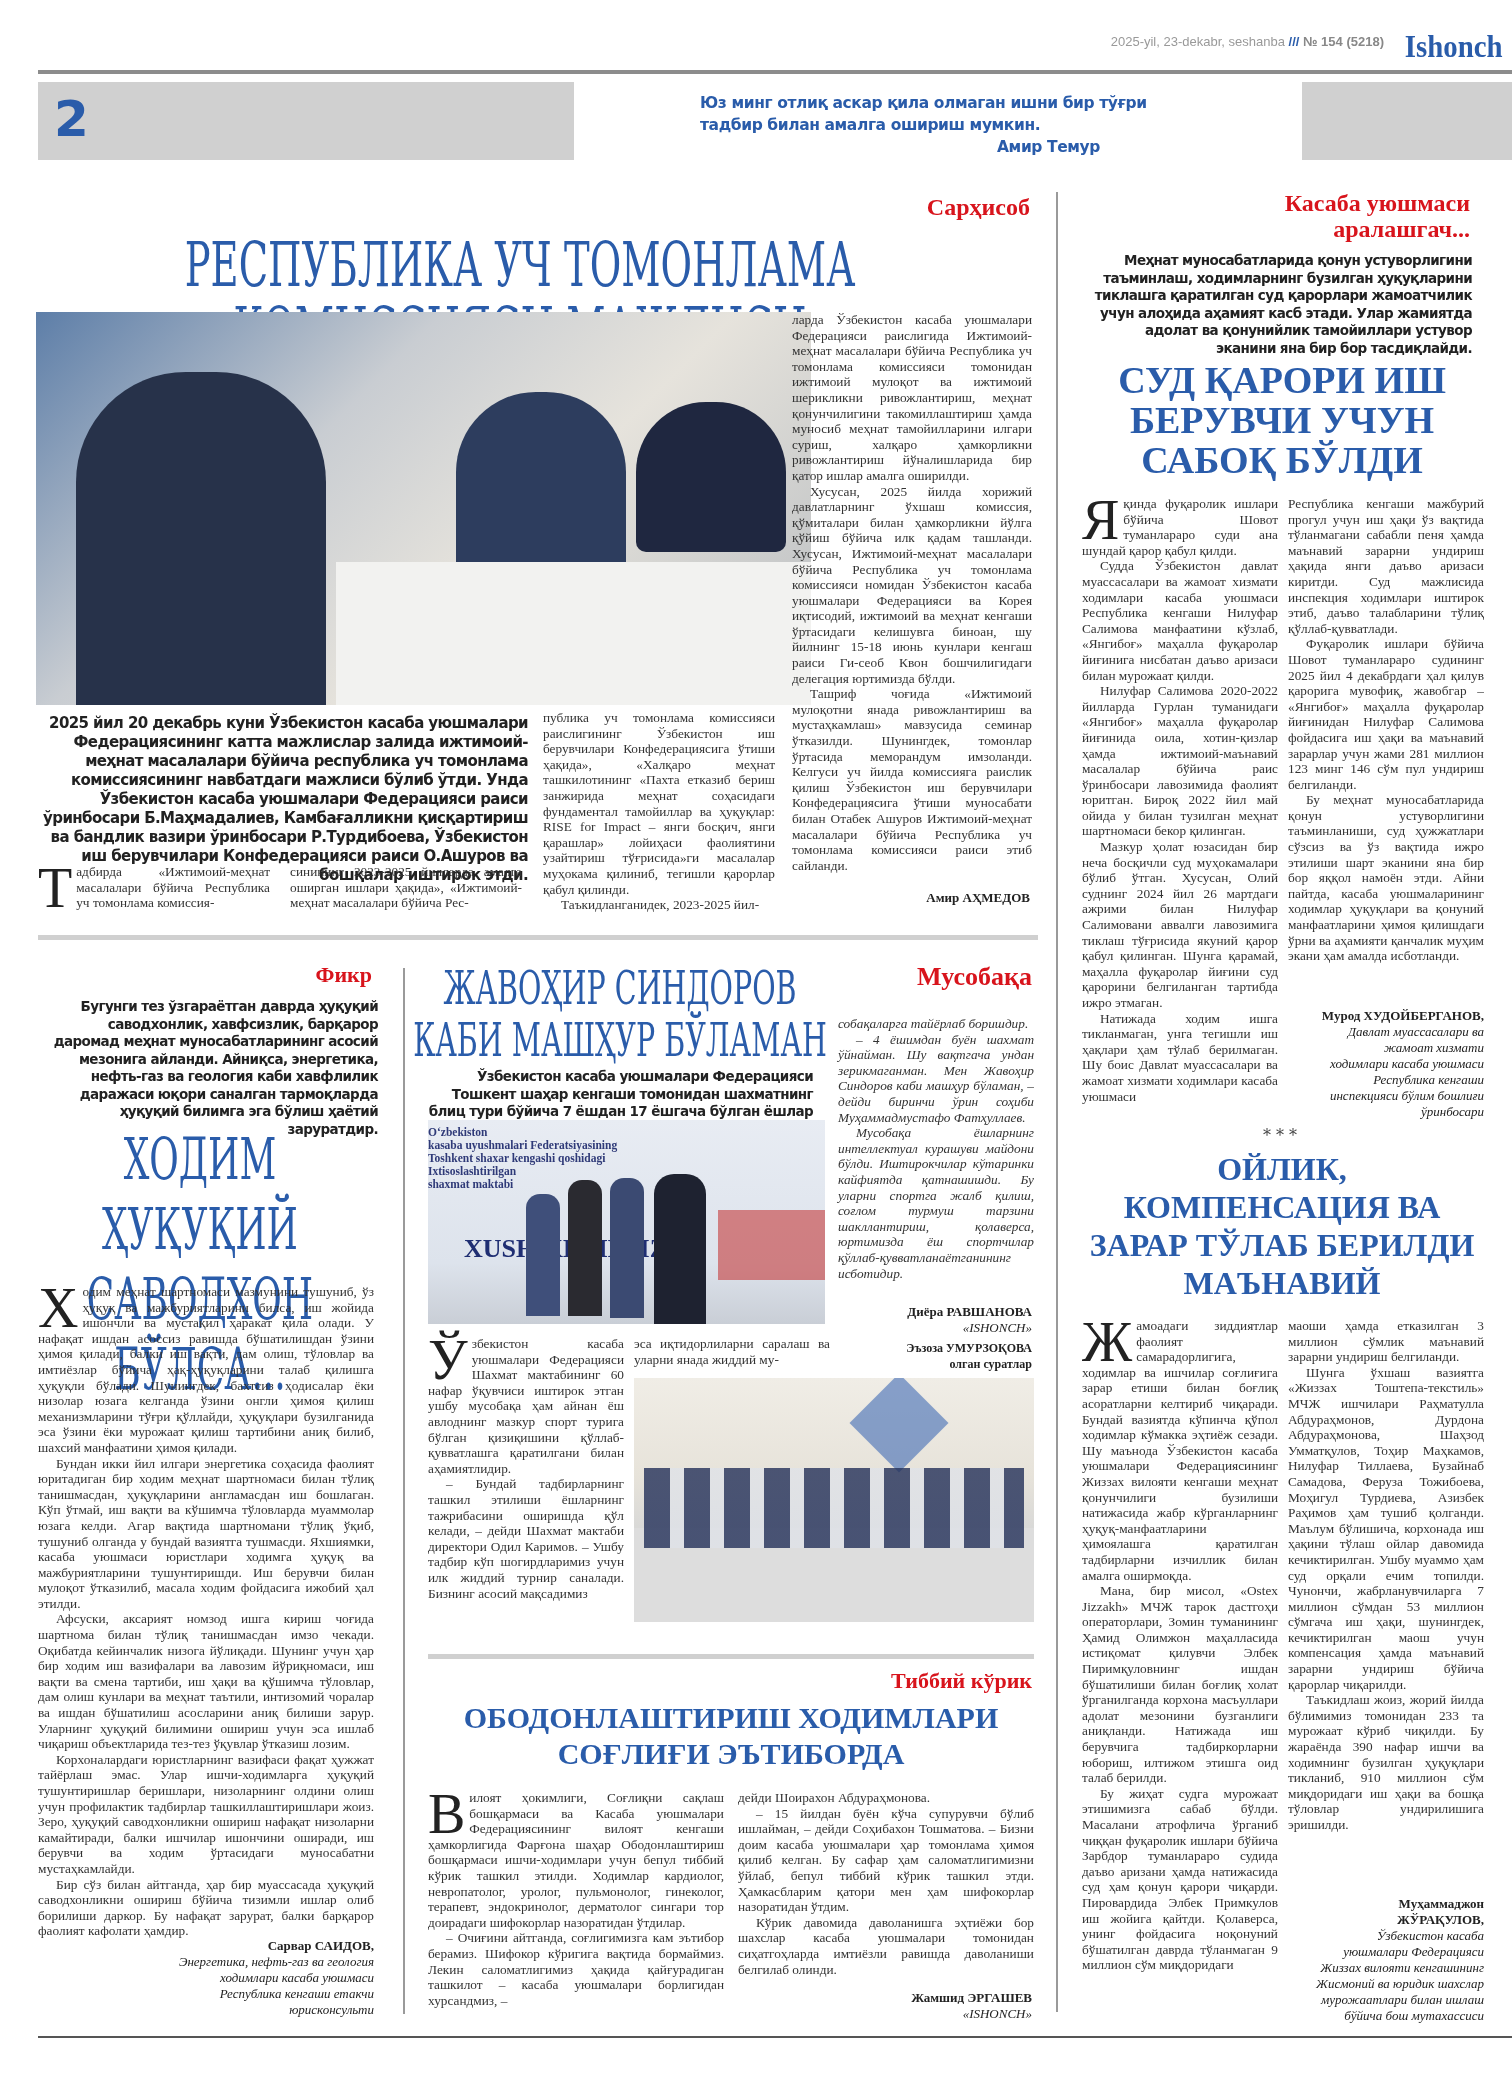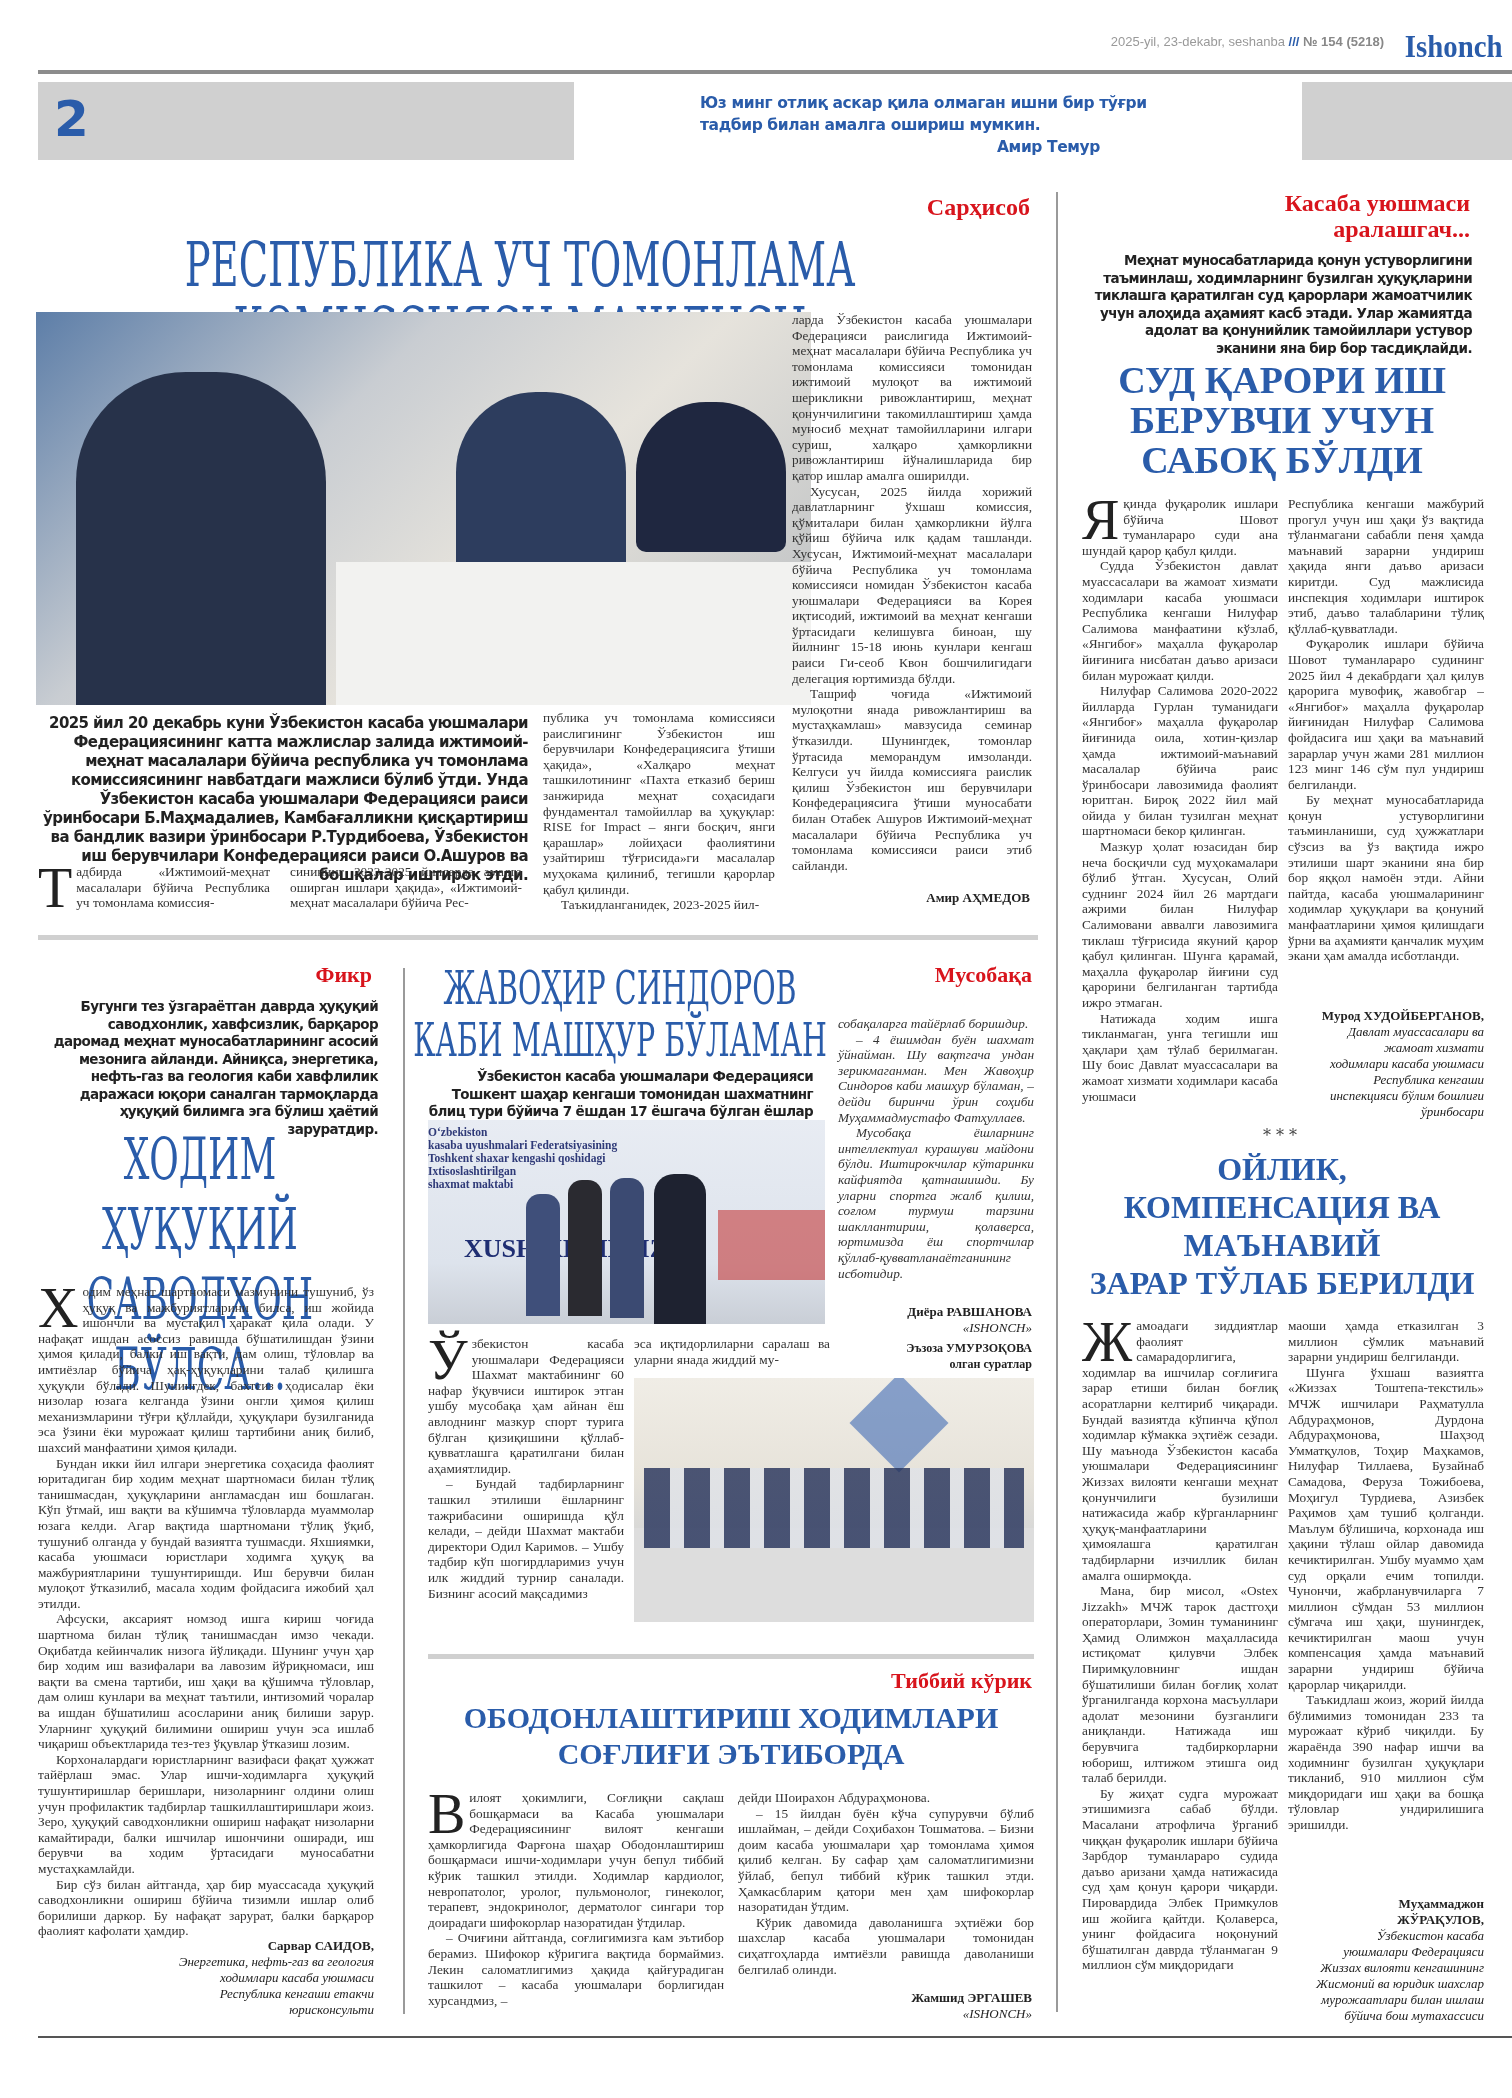--- a/index.html
+++ b/index.html
@@ -104,22 +104,22 @@
   <div><i>ходимлари касаба уюшмаси</i></div>
   <div><i>Республика кенгаши</i></div>
   <div><i>инспекцияси бўлим бошлиғи</i></div>
   <div><i>ўринбосари</i></div>
 </div>
 
 <div class="abs" style="left:1060px;top:1126px;width:440px;text-align:center;font-size:16px;color:#444;">* * *</div>
 <div class="abs headline" style="left:1062px;top:1150px;width:440px;font-size:32px;line-height:38px;">
   <div>ОЙЛИК,</div>
   <div>КОМПЕНСАЦИЯ ВА</div>
+  <div>ЗАРАР ТЎЛАБ БЕРИЛДИ</div>
   <div>МАЪНАВИЙ</div>
-  <div>ЗАРАР ТЎЛАБ БЕРИЛДИ</div>
 </div>
 <div class="abs body" style="left:1082px;top:1318px;width:196px;">
   <span class="drop">Ж</span><span>амоадаги зиддиятлар фаолият самарадорлигига, ходимлар ва ишчилар соғлиғига зарар етиши билан боғлиқ асоратларни келтириб чиқаради. Бундай вазиятда кўпинча қўпол ходимлар кўмакка эҳтиёж сезади. Шу маънода Ўзбекистон касаба уюшмалари Федерациясининг Жиззах вилояти кенгаши меҳнат қонунчилиги бузилиши натижасида жабр кўрганларнинг ҳуқуқ-манфаатларини ҳимоялашга қаратилган тадбирларни изчиллик билан амалга оширмоқда.</span>
   <p>Мана, бир мисол, «Ostex Jizzakh» МЧЖ тарок дастгоҳи операторлари, Зомин туманининг Ҳамид Олимжон маҳалласида истиқомат қилувчи Элбек Пиримқуловнинг ишдан бўшатилиши билан боғлиқ холат ўрганилганда корхона масъуллари адолат мезонини бузганлиги аниқланди. Натижада иш берувчига тадбиркорларни юбориш, илтижом этишга оид талаб берилди.</p>
   <p>Бу жиҳат судга мурожаат этишимизга сабаб бўлди. Масалани атрофлича ўрганиб чиққан фуқаролик ишлари бўйича Зарбдор туманлараро судида даъво аризани ҳамда натижасида суд ҳам қонун қарори чиқарди. Пировардида Элбек Примкулов иш жойига қайтди. Қолаверса, унинг фойдасига ноқонуний бўшатилган даврда тўланмаган 9 миллион сўм миқдоридаги</p>
 </div>
 <div class="abs body" style="left:1288px;top:1318px;width:196px;">
   <p class="first">маоши ҳамда етказилган 3 миллион сўмлик маънавий зарарни ундириш белгиланди.</p>
   <p>Шунга ўхшаш вазиятга «Жиззах Тоштепа-текстиль» МЧЖ ишчилари Раҳматулла Абдураҳмонов, Дурдона Абдураҳмонова, Шаҳзод Умматқулов, Тоҳир Маҳкамов, Нилуфар Тиллаева, Бузайнаб Самадова, Феруза Тожибоева, Моҳигул Турдиева, Азизбек Раҳимов ҳам тушиб қолганди. Маълум бўлишича, корхонада иш ҳақини тўлаш ойлар давомида кечиктирилган. Ушбу муаммо ҳам суд орқали ечим топилди. Чунончи, жабрланувчиларга 7 миллион сўмдан 53 миллион сўмгача иш ҳақи, шунингдек, кечиктирилган маош учун компенсация ҳамда маънавий зарарни ундириш бўйича қарорлар чиқарилди.</p>
   <p>Таъкидлаш жоиз, жорий йилда бўлимимиз томонидан 233 та мурожаат кўриб чиқилди. Бу жараёнда 390 нафар ишчи ва ходимнинг бузилган ҳуқуқлари тикланиб, 910 миллион сўм миқдоридаги иш ҳақи ва бошқа тўловлар ундирилишига эришилди.</p>
@@ -150,21 +150,21 @@
   <p>Бир сўз билан айтганда, ҳар бир муассасада ҳуқуқий саводхонликни ошириш бўйича тизимли ишлар олиб борилиши даркор. Бу нафақат зарурат, балки барқарор фаолият кафолати ҳамдир.</p>
 </div>
 <div class="abs byline" style="left:38px;top:1938px;width:336px;">
   <div><b>Сарвар САИДОВ,</b></div>
   <div><i>Энергетика, нефть-газ ва геология</i></div>
   <div><i>ходимлари касаба уюшмаси</i></div>
   <div><i>Республика кенгаши етакчи</i></div>
   <div><i>юрисконсульти</i></div>
 </div>
 
-<div class="abs rubric" style="left:840px;top:962px;width:192px;font-size:22px;">Мусобақа</div>
+<div class="abs rubric" style="left:840px;top:962px;width:192px;font-size:26px;">Мусобақа</div>
 <div class="abs headline narrow" style="left:250px;top:962px;width:740px;font-size:46px;line-height:52px;">
   <div>ЖАВОҲИР СИНДОРОВ</div>
   <div>КАБИ МАШҲУР БЎЛАМАН</div>
 </div>
 <div class="abs lead" style="left:428px;top:1068px;width:385px;font-size:13.5px;line-height:17.5px;">Ўзбекистон касаба уюшмалари Федерацияси Тошкент шаҳар кенгаши томонидан шахматнинг блиц тури бўйича 7 ёшдан 17 ёшгача бўлган ёшлар ўртасида турнир ташкил этилди.</div>
 
 <div class="abs photo" style="left:428px;top:1120px;width:397px;height:204px;background:linear-gradient(180deg,#e8ecf3 0%,#dde3ec 70%,#c9ced6 100%);">
   <div class="abs" style="left:0;top:6px;width:300px;text-align:left;font-family:'Liberation Serif',serif;font-weight:bold;font-size:11.5px;line-height:13px;color:#2f3a78;">
     <div>O‘zbekiston</div>
     <div>kasaba uyushmalari Federatsiyasining</div>

